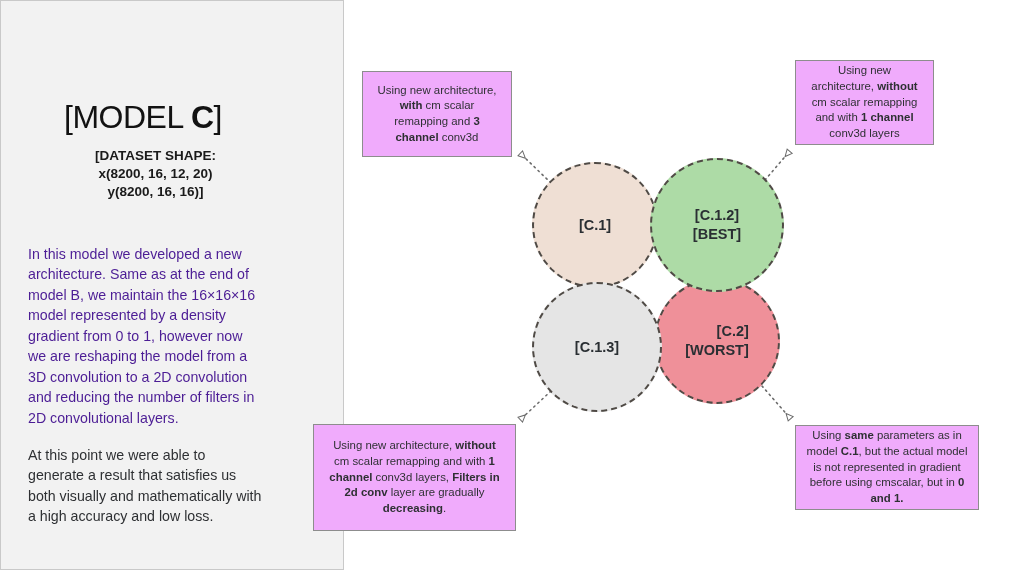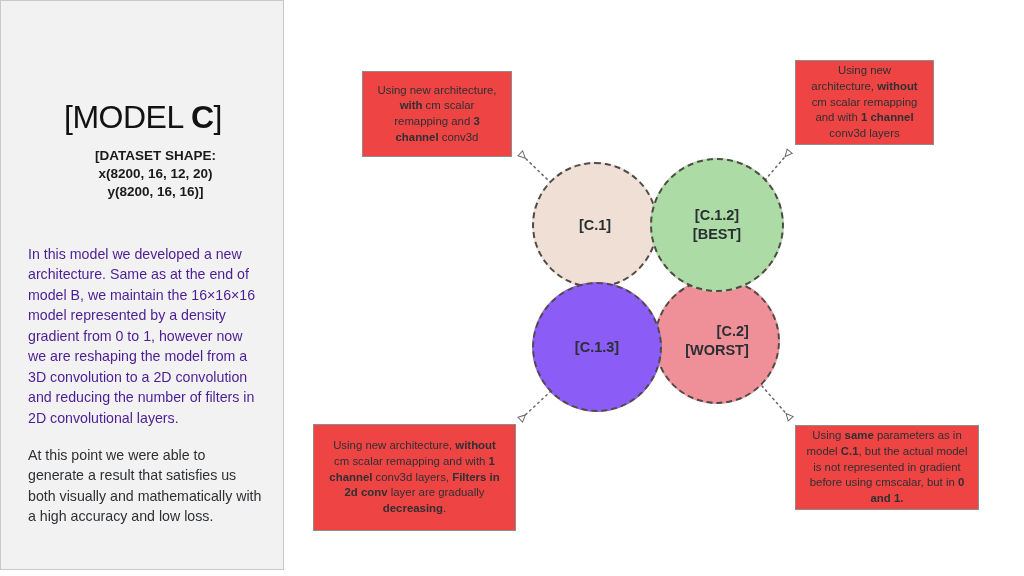--- a/index.html
+++ b/index.html
@@ -14,21 +14,21 @@
     overflow: hidden;
     font-family: "Liberation Sans", sans-serif;
     color: #2b2b2b;
   }
 
   
   #sidebar {
     position: absolute;
     left: 0px;
     top: 0px;
-    width: 284px;
+    width: 344px;
     height: 570px;
     background: #f2f2f2;
     border: 1px solid #c9c9c9;
     box-sizing: border-box;
   }
 
   #title-block {
     position: absolute;
     left: 0;
     top: 100px;
@@ -105,21 +105,21 @@
   }
 
   #circle-c1   { left: 532px; top: 162px; width: 126px; height: 126px; background: #efdfd4; z-index: 3; }
   #circle-c12  { left: 650px; top: 158px; width: 134px; height: 134px; background: #addba6; z-index: 4; }
   #circle-c13  { left: 532px; top: 282px; width: 130px; height: 130px; background: #d9ebd2; z-index: 5; }
   #circle-c2   { left: 654px; top: 278px; width: 126px; height: 126px; background: #ef9099; z-index: 2; text-align: right; }
 
   
   .callout {
     position: absolute;
-    background: #ef4444;
+    background: #f0abfc;
     border: 1px solid #8d8d8d;
     box-sizing: border-box;
     display: flex;
     align-items: center;
     justify-content: flex-end;
     padding: 8px 10px;
     z-index: 6;
   }
   .callout .ctext {
     font-size: 11.4px;
@@ -167,21 +167,21 @@
   <line x1="762" y1="386" x2="790" y2="418" stroke="#6b6b6b" stroke-width="1.6" stroke-dasharray="1.5 4" stroke-linecap="round" marker-end="url(#ohead)"></line>
 </svg>
 
 <div class="circle" id="circle-c1" style="background: rgb(239, 223, 212); border-color: rgb(79, 74, 69);">
   <span class="clabel">[C.1]</span>
 </div>
 <div class="circle" id="circle-c12" style="background: rgb(173, 219, 166); border-color: rgb(79, 74, 69);">
   <span class="clabel">[C.1.2]
 [BEST]</span>
 </div>
-<div class="circle" id="circle-c13" style="background: #8b5cf6; border-color: rgb(79, 74, 69);">
+<div class="circle" id="circle-c13" style="background: #e5e5e5; border-color: rgb(79, 74, 69);">
   <span class="clabel">[C.1.3]</span>
 </div>
 <div class="circle" id="circle-c2" style="background: rgb(239, 144, 153); border-color: rgb(79, 74, 69);">
   <span class="clabel">[C.2]
 [WORST]</span>
 </div>
 
 <div class="callout" id="box-tl">
   <span class="ctext">Using new architecture, <b>with</b> cm scalar remapping and <b>3 channel</b> conv3d</span>
 </div>

